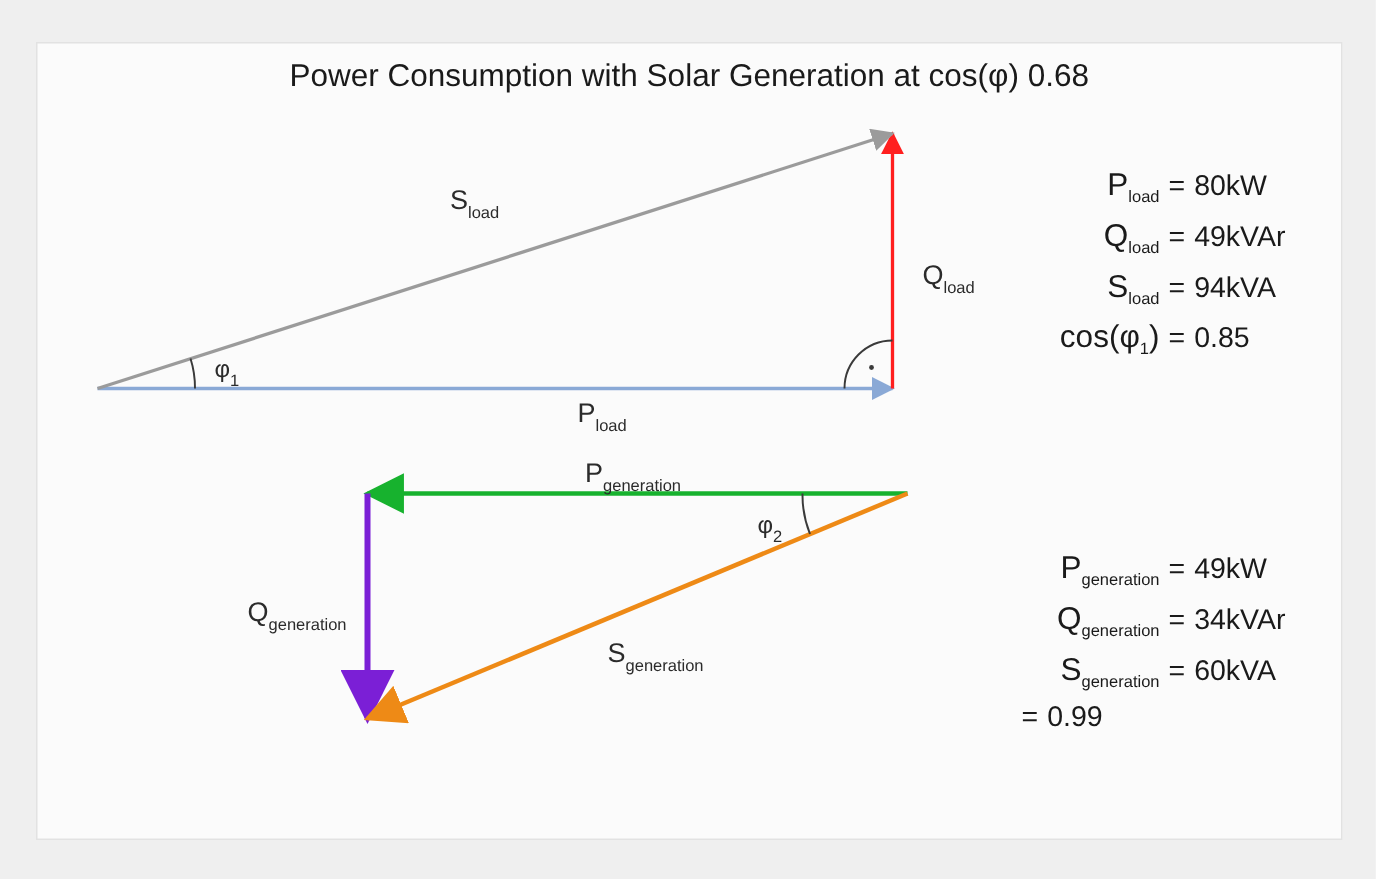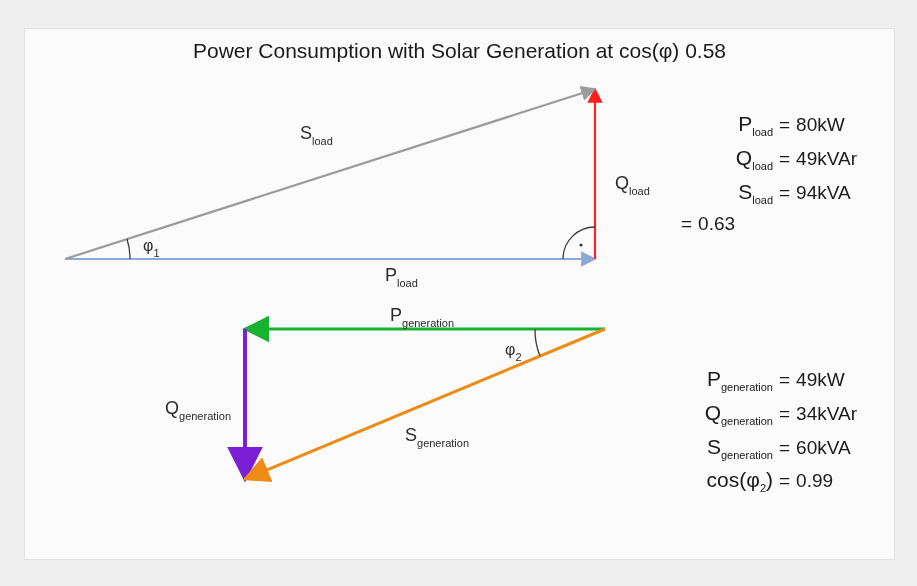--- a/index.html
+++ b/index.html
@@ -76,21 +76,21 @@
     vertical-align: sub;
   }
   .row .eq { }
   .row .val { }
 </style>
 </head>
 <body>
 
 <div class="frame">
 
-  <div class="title">Power Consumption with Solar Generation at cos(φ) 0.58</div>
+  <div class="title">Power Consumption with Solar Generation at cos(φ) 0.68</div>
 
   <svg class="diagram" viewBox="0 0 869 530">
     <defs>
       <marker id="ah-blue" viewBox="0 0 10 10" refX="9" refY="5" markerWidth="7" markerHeight="7" orient="auto-start-reverse">
         <path d="M0,0 L10,5 L0,10 z" fill="#8aa9d6"></path>
       </marker>
       <marker id="ah-red" viewBox="0 0 10 10" refX="9" refY="5" markerWidth="7" markerHeight="7" orient="auto-start-reverse">
         <path d="M0,0 L10,5 L0,10 z" fill="#ff1f1f"></path>
       </marker>
       <marker id="ah-grey" viewBox="0 0 10 10" refX="9" refY="5" markerWidth="7" markerHeight="7" orient="auto-start-reverse">
@@ -163,41 +163,41 @@
       <span class="sym"><span class="main">Q</span><span class="subtxt">load</span></span>
       <span class="eq">=</span>
       <span class="val">49kVAr</span>
     </div>
     <div class="row">
       <span class="sym"><span class="main">S</span><span class="subtxt">load</span></span>
       <span class="eq">=</span>
       <span class="val">94kVA</span>
     </div>
     <div class="row">
-      <span class="eq">=</span>
-      <span class="val">0.63</span>
+      <span class="sym"><span class="main">cos(φ</span><span class="subtxt">1</span><span class="main">)</span></span>
+      <span class="eq">=</span>
+      <span class="val">0.85</span>
     </div>
   </div>
 
   <div class="values bot">
     <div class="row">
       <span class="sym"><span class="main">P</span><span class="subtxt">generation</span></span>
       <span class="eq">=</span>
       <span class="val">49kW</span>
     </div>
     <div class="row">
       <span class="sym"><span class="main">Q</span><span class="subtxt">generation</span></span>
       <span class="eq">=</span>
       <span class="val">34kVAr</span>
     </div>
     <div class="row">
       <span class="sym"><span class="main">S</span><span class="subtxt">generation</span></span>
       <span class="eq">=</span>
       <span class="val">60kVA</span>
     </div>
     <div class="row">
-      <span class="sym"><span class="main">cos(φ</span><span class="subtxt">2</span><span class="main">)</span></span>
       <span class="eq">=</span>
       <span class="val">0.99</span>
     </div>
   </div>
 
 </div>
 
 </body></html>

